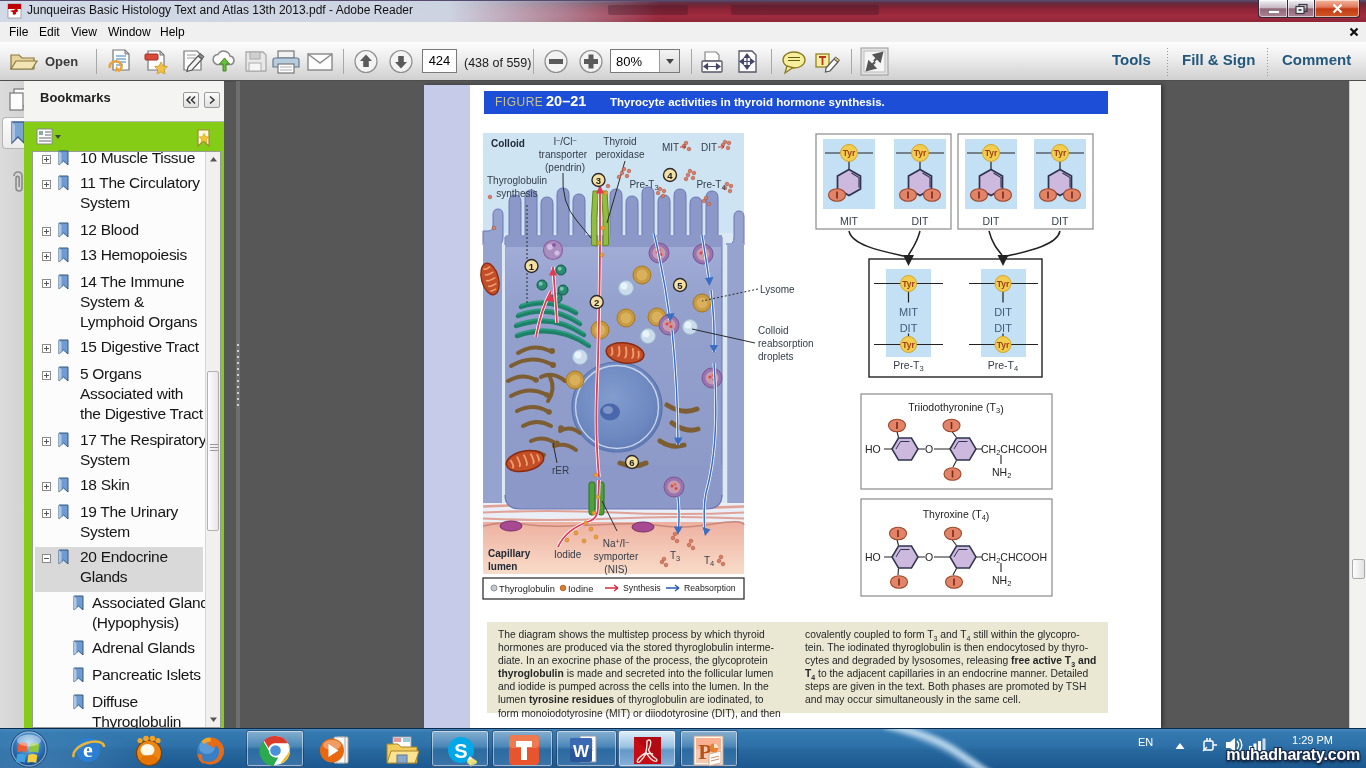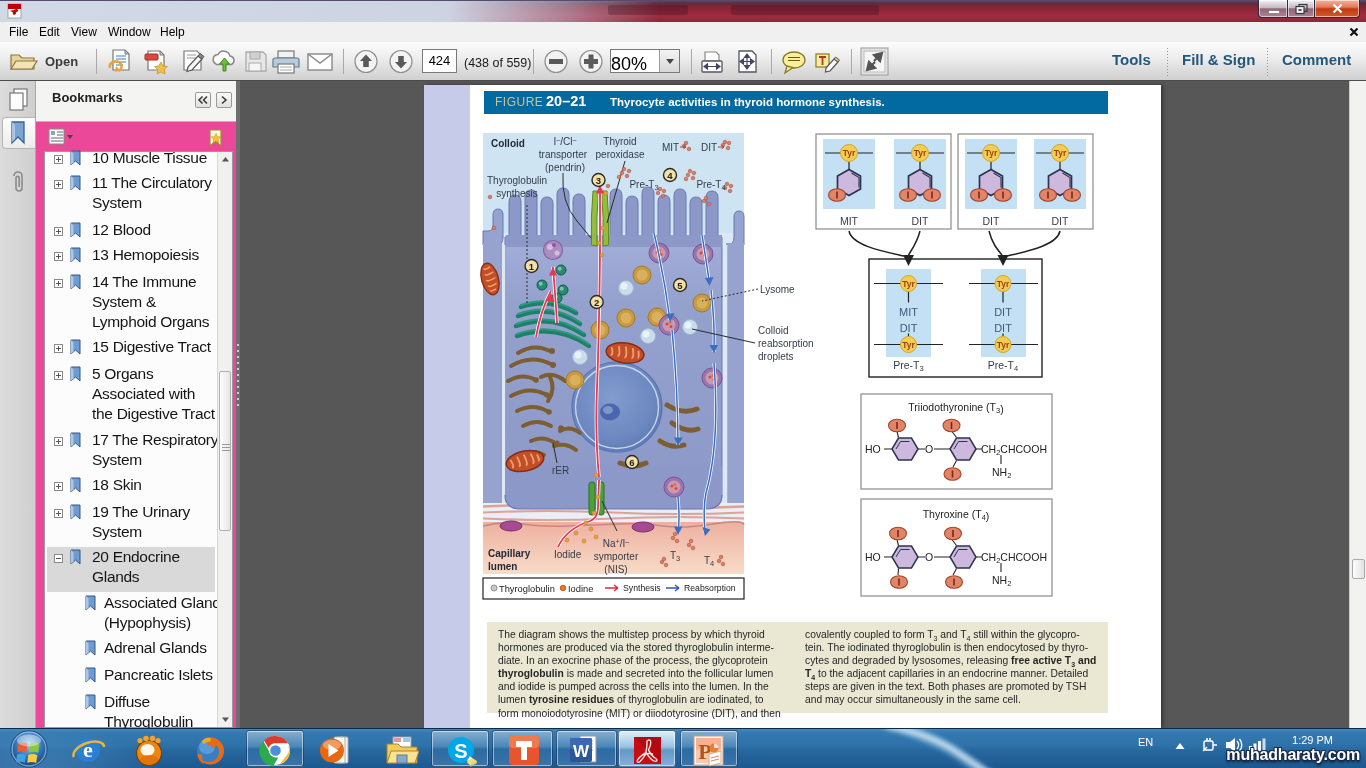--- a/index.html
+++ b/index.html
@@ -30,29 +30,29 @@
 
 #toolbar { position:absolute; left:0; top:42px; width:1366px; height:39px;
   background:linear-gradient(180deg,#fdfdfd 0%,#ececec 45%,#dcdcdc 75%,#d0d0d0 100%);
   border-bottom:1px solid #8a8a8a; }
 #toolbar::after { content:""; position:absolute; left:0; bottom:-2px; width:100%; height:2px; background:#4d4d4d; }
 .tsep { position:absolute; top:7px; width:1px; height:25px; background:#a8a8a8; }
 .open-txt { position:absolute; left:45px; top:12px; font-weight:bold; font-size:13px; color:#3c3c3c; }
 .pagebox { position:absolute; left:422px; top:7px; width:35px; height:24px; background:#fff; border:1px solid #7a7a7a; font-size:13px; color:#000; text-align:center; line-height:22px; }
 .pagecount { position:absolute; left:464px; top:14px; font-size:12.5px; color:#1a1a1a; }
 .zoombox { position:absolute; left:610px; top:7px; width:70px; height:24px; background:#fff; border:1px solid #7a7a7a; }
-.zoombox .val { position:absolute; left:0; top:4px; width:36px; text-align:center; font-size:18px; color:#000; }
+.zoombox .val { position:absolute; left:0; top:4px; width:36px; text-align:center; font-size:13px; color:#000; }
 .zoombox .dd { position:absolute; right:0; top:0; width:20px; height:22px; background:linear-gradient(180deg,#f4f4f4,#d8d8d8); border-left:1px solid #9a9a9a; }
 .zoombox .dd::after { content:""; position:absolute; left:6px; top:9px; border-left:4px solid transparent; border-right:4px solid transparent; border-top:5px solid #444; }
 .rtxt { position:absolute; top:9px; font-weight:bold; font-size:15px; color:#23587e; }
 .rdot { position:absolute; top:6px; height:28px; width:1px; background-image:linear-gradient(#999 40%, transparent 40%); background-size:1px 3px; }
 
 
 #iconstrip { position:absolute; left:0; top:81px; width:36px; height:647px; background:linear-gradient(90deg,#dcdcdc,#cfcfcf); border-right:1px solid #a8a8a8; }
-#bmpanel { position:absolute; left:36px; top:81px; width:200px; height:647px; background:#ec4899; overflow:hidden; }
+#bmpanel { position:absolute; left:24px; top:81px; width:200px; height:647px; background:#84cc16; overflow:hidden; }
 #bmheader { position:absolute; left:0; top:0; width:200px; height:41px; background:#f4f4f2; border-bottom:1px solid #b8b8b8; }
 #bmheader .t { position:absolute; left:16px; top:9px; font-weight:bold; font-size:13px; color:#222; }
 .hbtn { position:absolute; top:11px; width:16px; height:16px; border:1px solid #9a9a9a; background:linear-gradient(180deg,#fbfbfb,#e0e0e0); border-radius:2px; }
 #bmopts { position:absolute; left:0; top:41px; width:200px; height:29px; }
 #bmtreebox { position:absolute; left:8px; top:70px; width:189px; height:577px; background:#fcfcfc; border:1px solid #9a9a9a; }
 #bmscroll { position:absolute; left:181px; top:71px; width:15px; height:575px; background:#f0f0ee; border-left:1px solid #d8d8d8; }
 #bmthumb { position:absolute; left:1px; top:219px; width:12px; height:160px; background:linear-gradient(90deg,#fdfdfd,#e6e6e6); border:1px solid #b0b0b0; border-radius:2px; }
 #splitter { position:absolute; left:236px; top:81px; width:4px; height:647px; background:#6e6e6e; }
 #splitter::after { content:""; position:absolute; left:1px; top:263px; width:2px; height:64px;
   background-image:repeating-linear-gradient(180deg,#cfcfcf 0 2px,transparent 2px 6px); }
@@ -65,21 +65,21 @@
 .flag { position:absolute; width:13px; height:16px; }
 .selbg { position:absolute; left:11px; top:466px; width:168px; height:45px; background:#d9d9d9; }
 
 
 #docarea { position:absolute; left:240px; top:81px; width:1109px; height:647px; background:#575757; }
 #vscroll { position:absolute; left:1349px; top:81px; width:17px; height:647px; background:#f2f2f0; border-left:1px solid #cccccc; }
 #vthumb { position:absolute; left:2px; top:478px; width:13px; height:20px; background:linear-gradient(90deg,#fdfdfd,#e2e2e2); border:1px solid #aaa; border-radius:2px; }
 .varrow { position:absolute; left:4px; width:0; height:0; }
 #page { position:absolute; left:424px; top:85px; width:737px; height:643px; background:#ffffff; box-shadow:2px 0 4px rgba(0,0,0,0.4); }
 #lavbar { position:absolute; left:0px; top:0px; width:46px; height:643px; background:#c6cbe9; }
-#banner { position:absolute; left:60px; top:6px; width:624px; height:23px; background:#0369a1; }
+#banner { position:absolute; left:60px; top:6px; width:624px; height:23px; background:#1d4ed8; }
 #banner .f { position:absolute; left:11px; top:4px; font-size:12px; color:#c9c389; letter-spacing:0.5px; }
 #banner .n { position:absolute; left:62px; top:2px; font-size:14.5px; font-weight:bold; color:#fff; }
 #banner .c { position:absolute; left:126px; top:5px; font-size:11.5px; font-weight:bold; color:#fff; }
 
 
 #caption { position:absolute; left:63px; top:537px; width:621px; height:91px; background:#eae7d3; }
 #caption .col { position:absolute; top:6px; font-size:10.3px; line-height:13.1px; color:#262626; }
 #caption sub { font-size:7px; line-height:0; }
 
 
@@ -96,20 +96,21 @@
 
 <div id="titlebar">
   <div id="titleglow"></div>
   <div class="ghost" style="left:608px; width:80px;"></div>
   <div class="ghost" style="left:731px; width:148px;"></div>
   <svg id="pdficon" viewBox="0 0 16 16">
       <rect x="1" y="1" width="13" height="14" fill="#fff" stroke="#888" stroke-width="0.7"></rect>
       <rect x="1" y="1" width="13" height="5" fill="#c00000"></rect>
       <path d="M3 8c2-1 5-1 6 1s-2 4-3 2 1-5 3-5 3 2 1 3-5 0-7-1z" fill="#c00000"></path>
     </svg>
+  <div id="titletext">Junqueiras Basic Histology Text and Atlas 13th 2013.pdf - Adobe Reader</div>
   <div id="winbtns">
     <div class="wbtn min">
         <svg width="30" height="18">
           <rect x="9.5" y="10.5" width="11" height="3" fill="#fff" stroke="#555" stroke-width="0.5"></rect>
         </svg>
       </div>
     <div class="wbtn max">
         <svg width="27" height="18">
           <rect x="11" y="4.5" width="8" height="7" fill="none" stroke="#3a3a44" stroke-width="1.2"></rect>
           <rect x="8" y="6.5" width="8" height="7" fill="#f0f0f4" stroke="#3a3a44" stroke-width="1.2"></rect>

